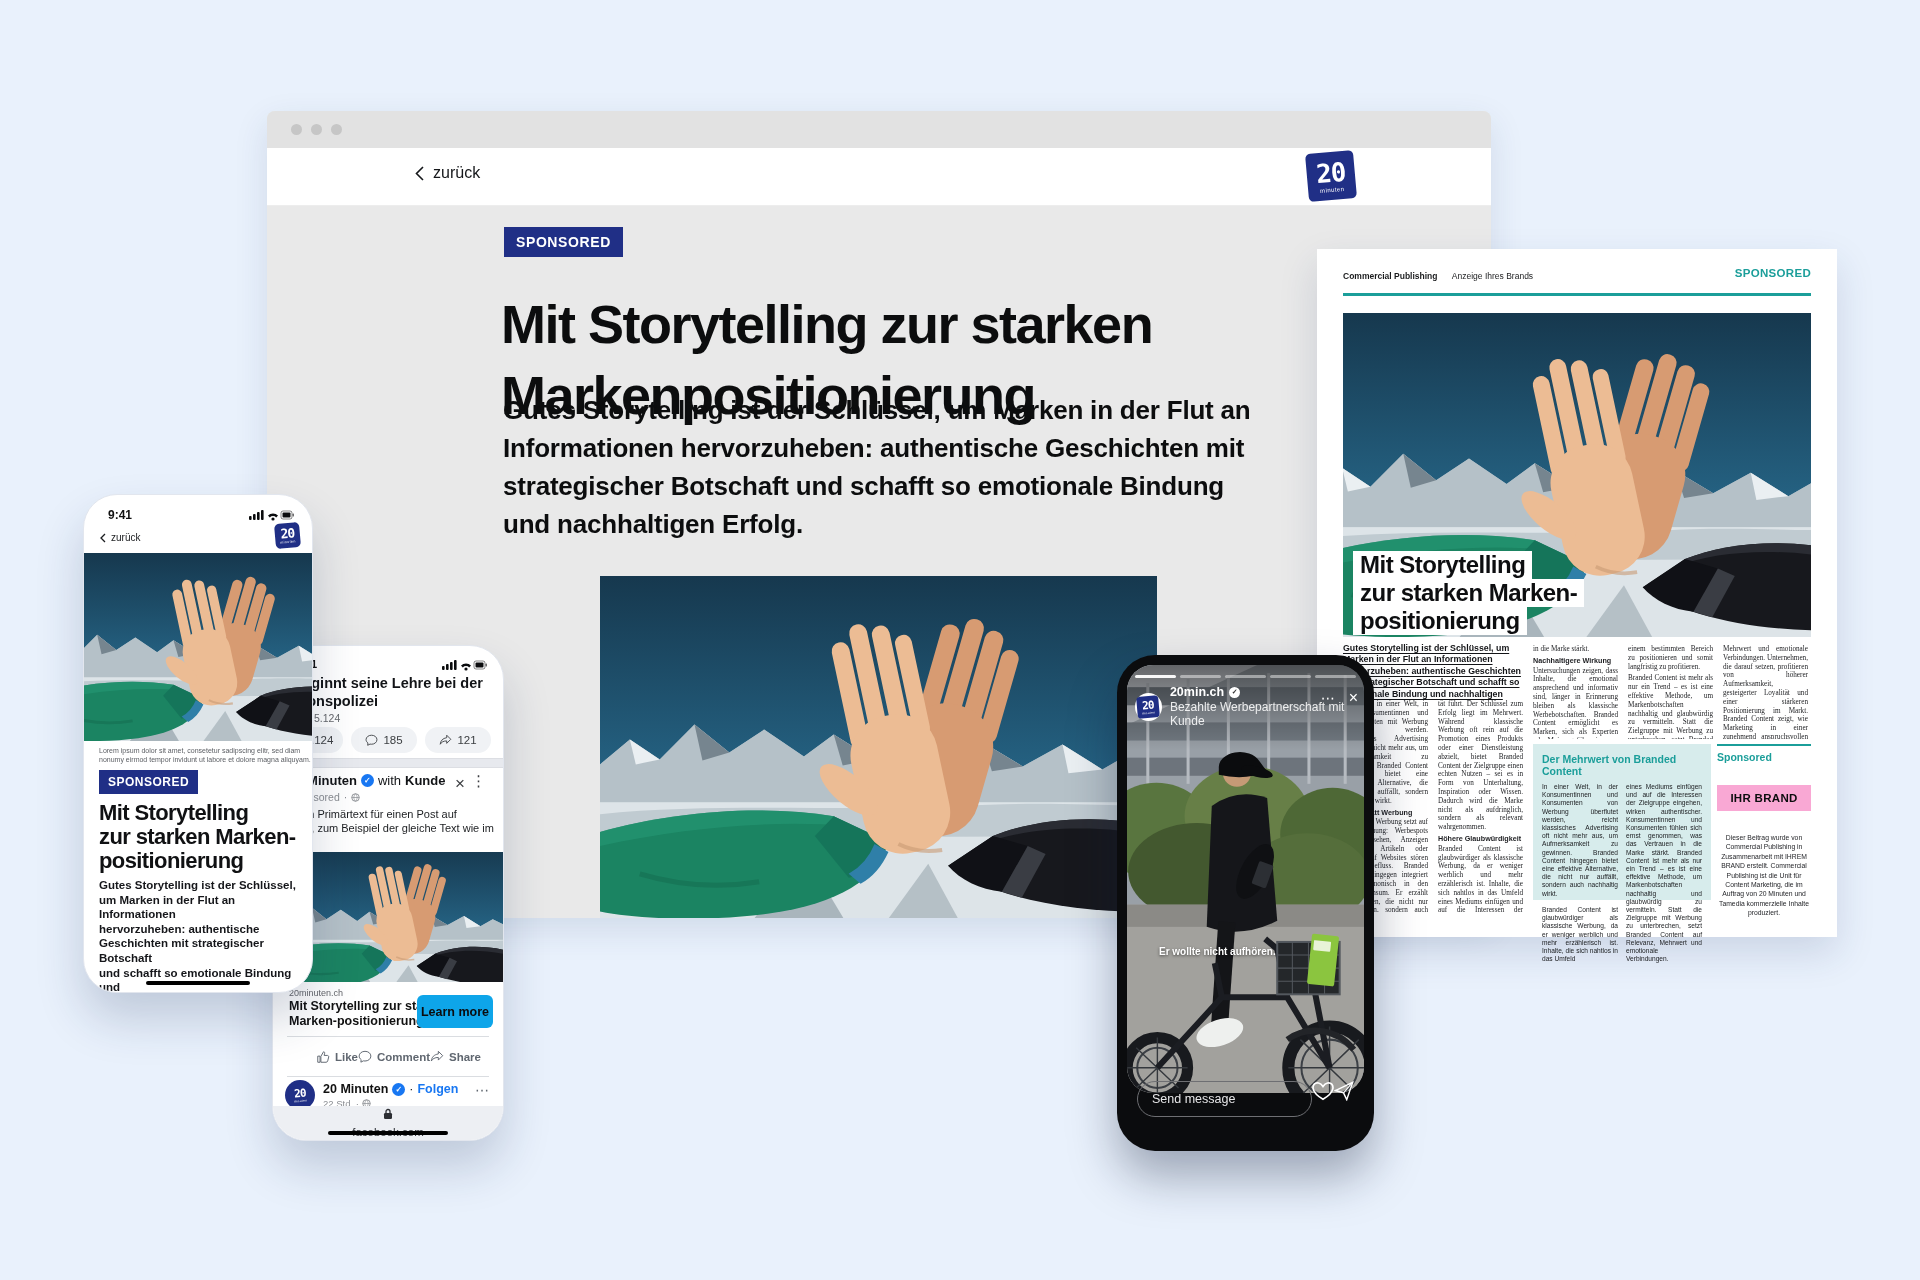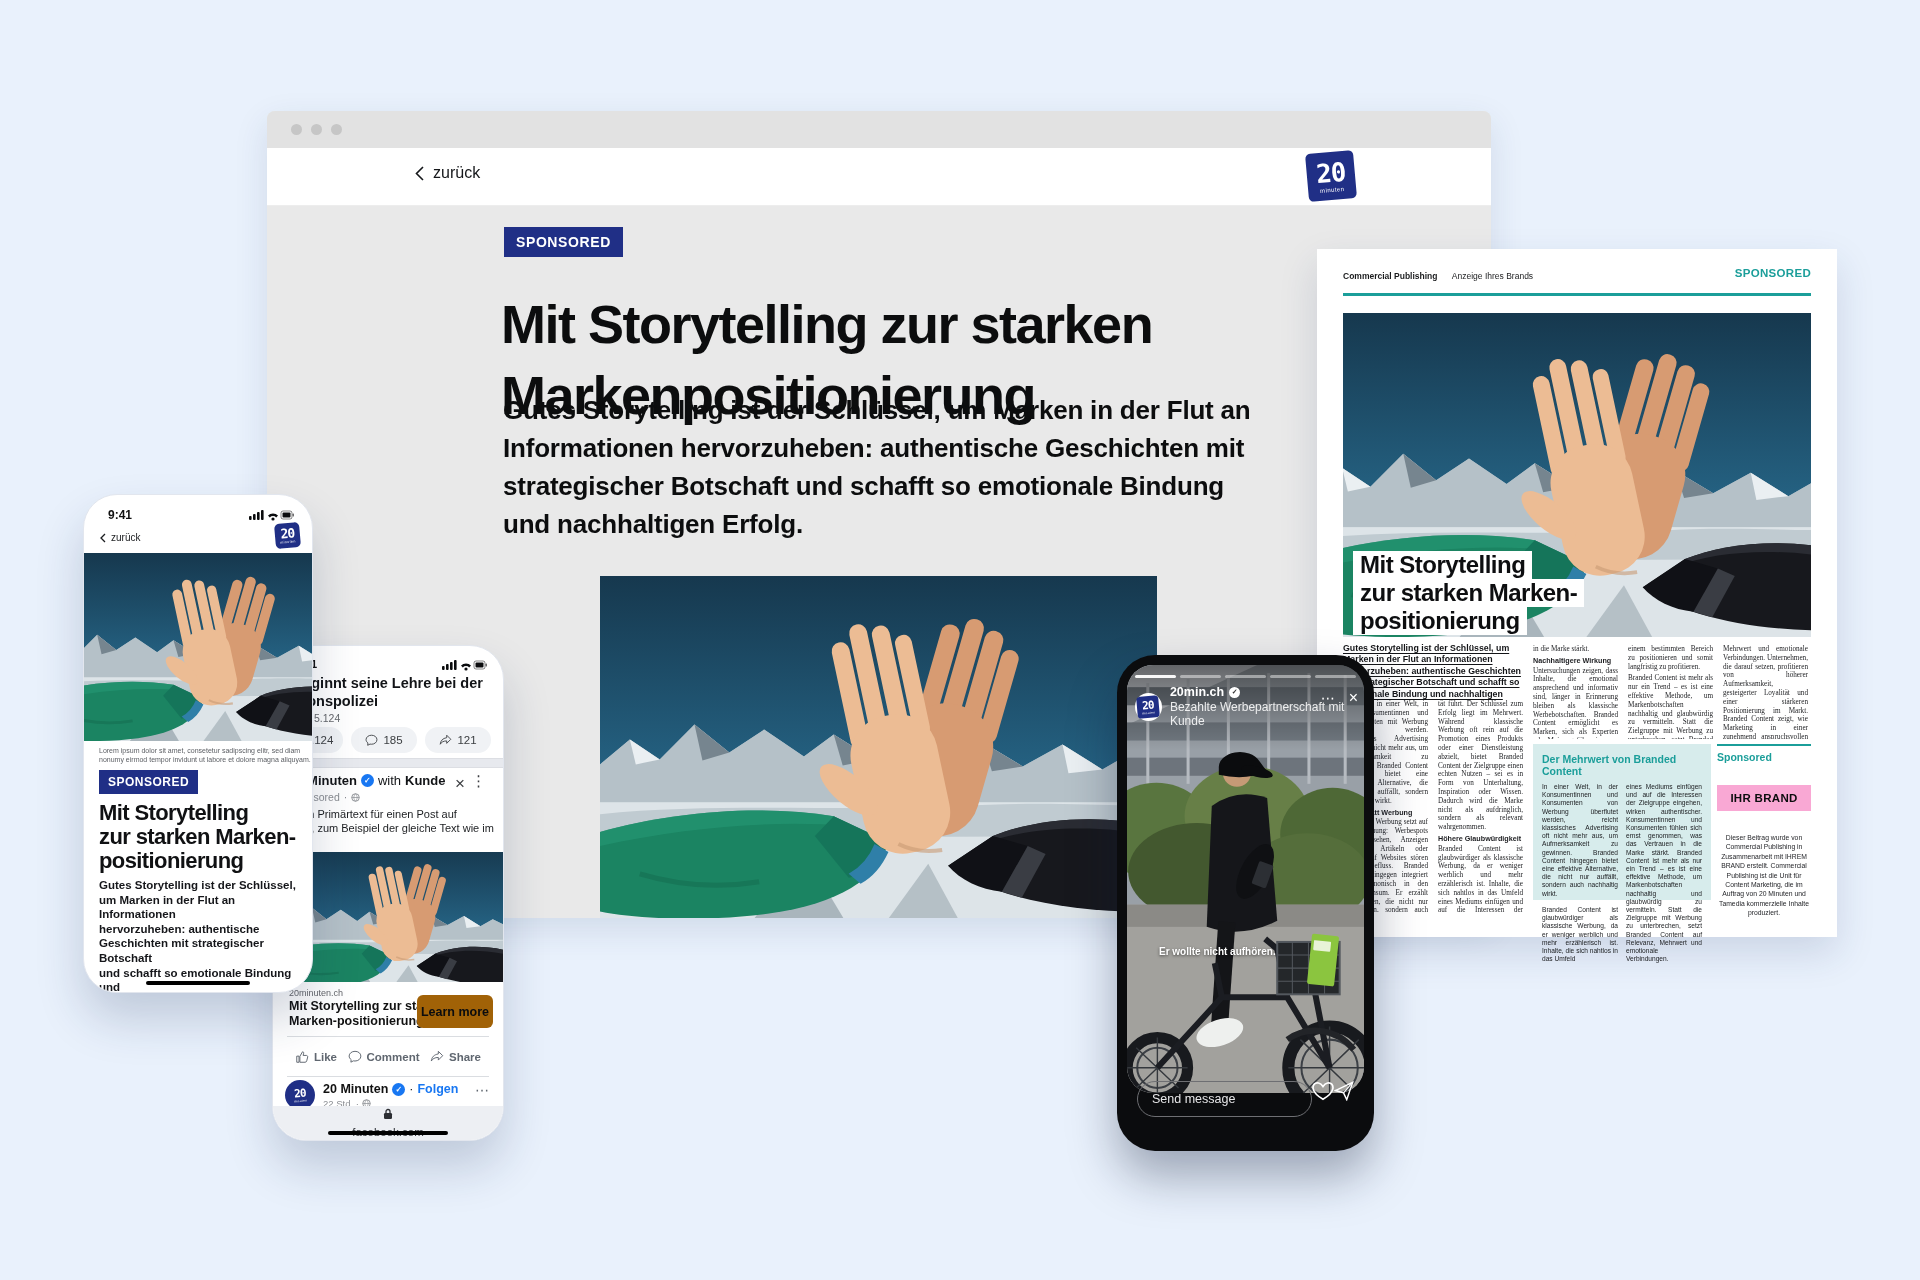--- a/index.html
+++ b/index.html
@@ -63,25 +63,25 @@
   .fb-band{position:absolute;left:0;top:112px;width:100%;height:8px;background:#e7e9ee;
            border-top:1px solid #dcdee3;border-bottom:1px solid #dcdee3;}
   .fb-head{position:absolute;left:16px;top:127px;font-size:13px;color:#121417;display:flex;align-items:center;gap:4px;}
   .fb-x{position:absolute;right:38px;top:128px;font-size:17px;color:#3c3e42;}
   .fb-dots{position:absolute;right:16px;top:126px;font-size:15px;color:#3c3e42;letter-spacing:1px;}
   .fb-sp{position:absolute;left:16px;top:145px;font-size:10.5px;color:#8a8d92;display:flex;align-items:center;gap:4px;}
   .fb-text{position:absolute;left:-10px;top:162px;font-size:11px;line-height:13.5px;color:#1c1e21;width:250px;}
   .fb-img{position:absolute;left:0;top:206px;width:230px;height:130px;}
   .fb-domain{position:absolute;left:16px;top:342px;font-size:9px;color:#65676b;}
   .fb-linkt{position:absolute;left:16px;top:353px;font-size:12.5px;font-weight:bold;line-height:14.5px;color:#111;}
-  .fb-learn{position:absolute;right:10px;top:349px;width:76px;height:33px;background:#a16207;border-radius:6px;
+  .fb-learn{position:absolute;right:10px;top:349px;width:76px;height:33px;background:#0ea5e9;border-radius:6px;
             display:flex;align-items:center;justify-content:center;font-size:12.5px;font-weight:bold;color:#0b0c0e;}
   .fb-div{position:absolute;left:14px;right:14px;height:1px;background:#dadde1;}
   .fb-actions{position:absolute;left:14px;right:14px;top:396px;height:30px;display:flex;
-              align-items:center;justify-content:space-between;padding:0 8px;}
+              align-items:center;justify-content:flex-end;padding:0 8px;}
   .fb-act{display:flex;align-items:center;gap:5px;font-size:11.5px;font-weight:bold;color:#606770;}
   .fb-foot-av{position:absolute;left:12px;top:434px;width:30px;height:30px;border-radius:50%;
               background:#202f86;display:flex;align-items:center;justify-content:center;overflow:hidden;}
   .fb-foot-av .logo20{width:22px;height:22px;font-size:11px;border-radius:3px;transform:rotate(-5deg);}
   .fb-foot-av .word{font-size:3px;}
   .fb-fname{position:absolute;left:50px;top:436px;font-size:12.5px;color:#111;display:flex;align-items:center;gap:4px;}
   .fb-fmeta{position:absolute;left:50px;top:452px;font-size:9.5px;color:#8a8d92;display:flex;align-items:center;gap:3px;}
   .fb-fdots{position:absolute;right:14px;top:436px;color:#606770;font-size:14px;}
   .fb-url{position:absolute;left:0;bottom:0;width:100%;height:34px;background:#edeff3;
           display:flex;align-items:center;justify-content:center;gap:6px;font-size:11.5px;color:#2c2e33;flex-direction:column;}

